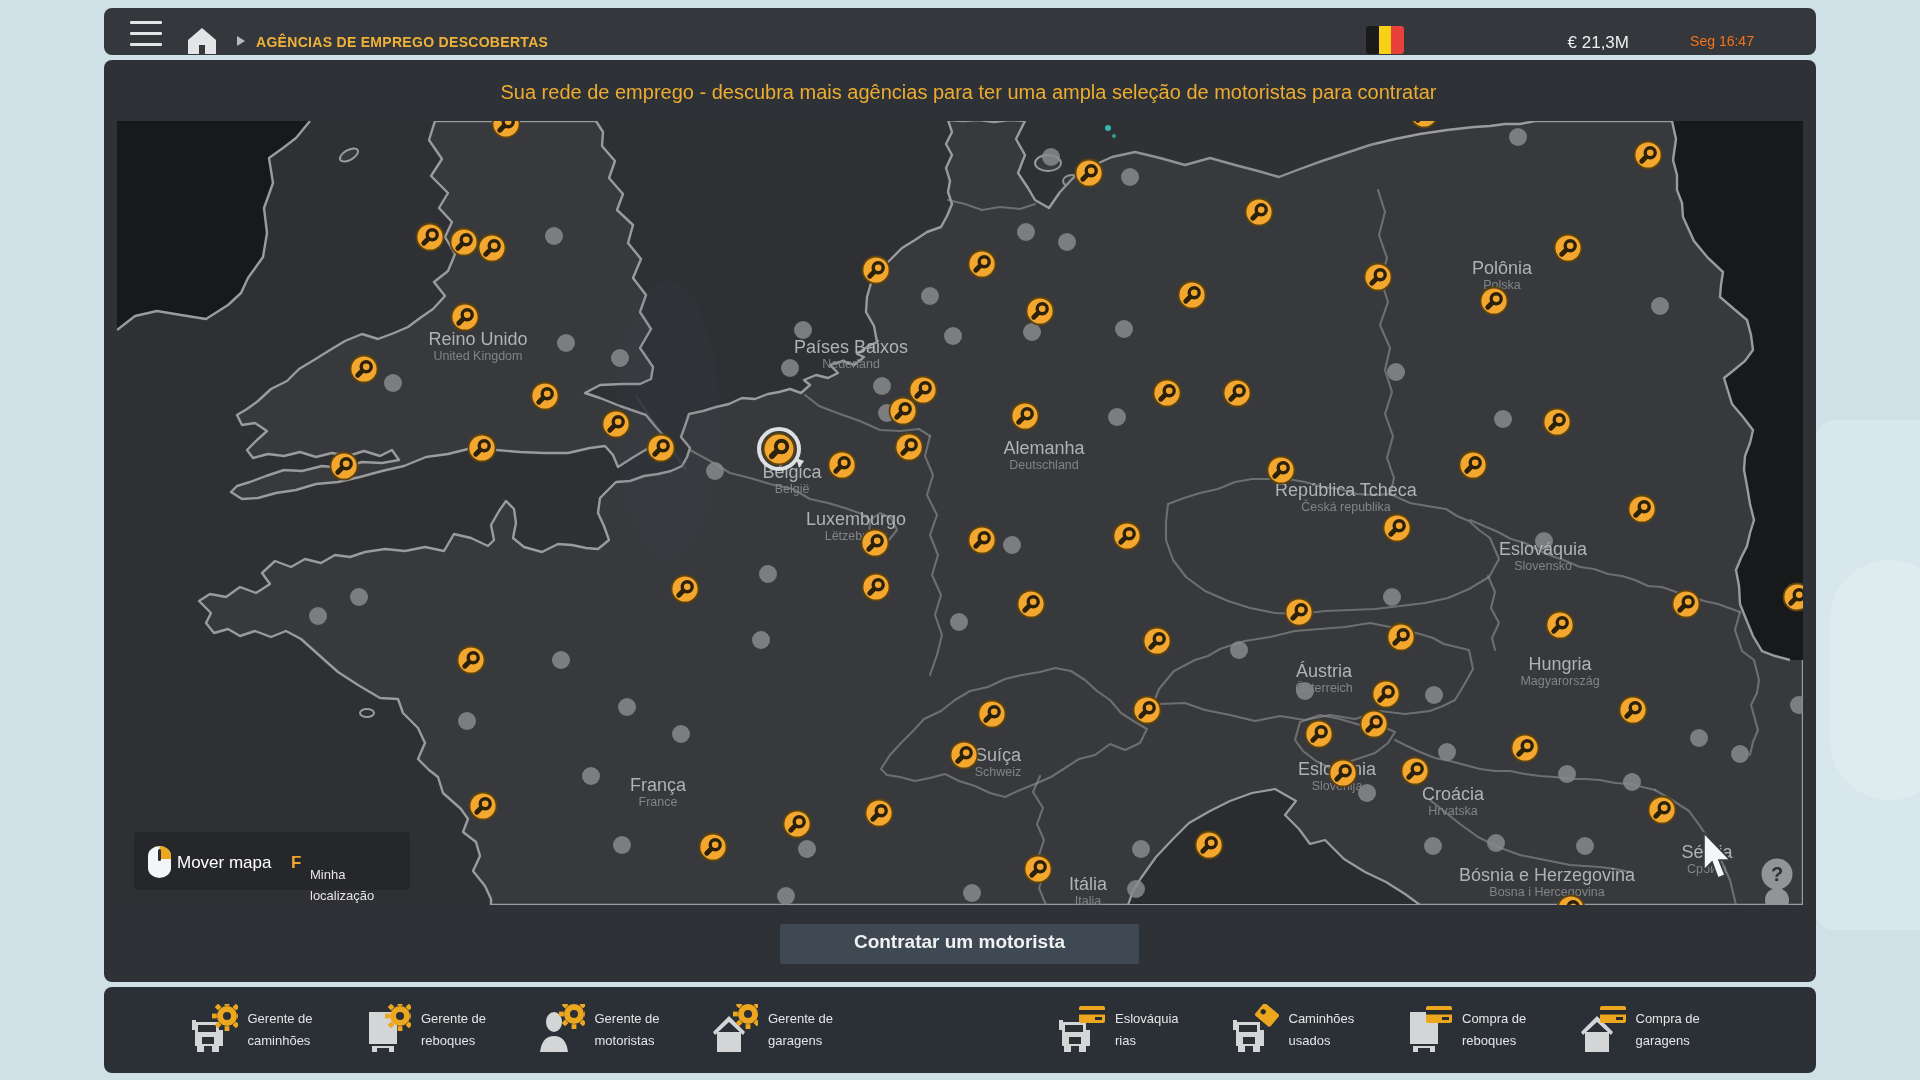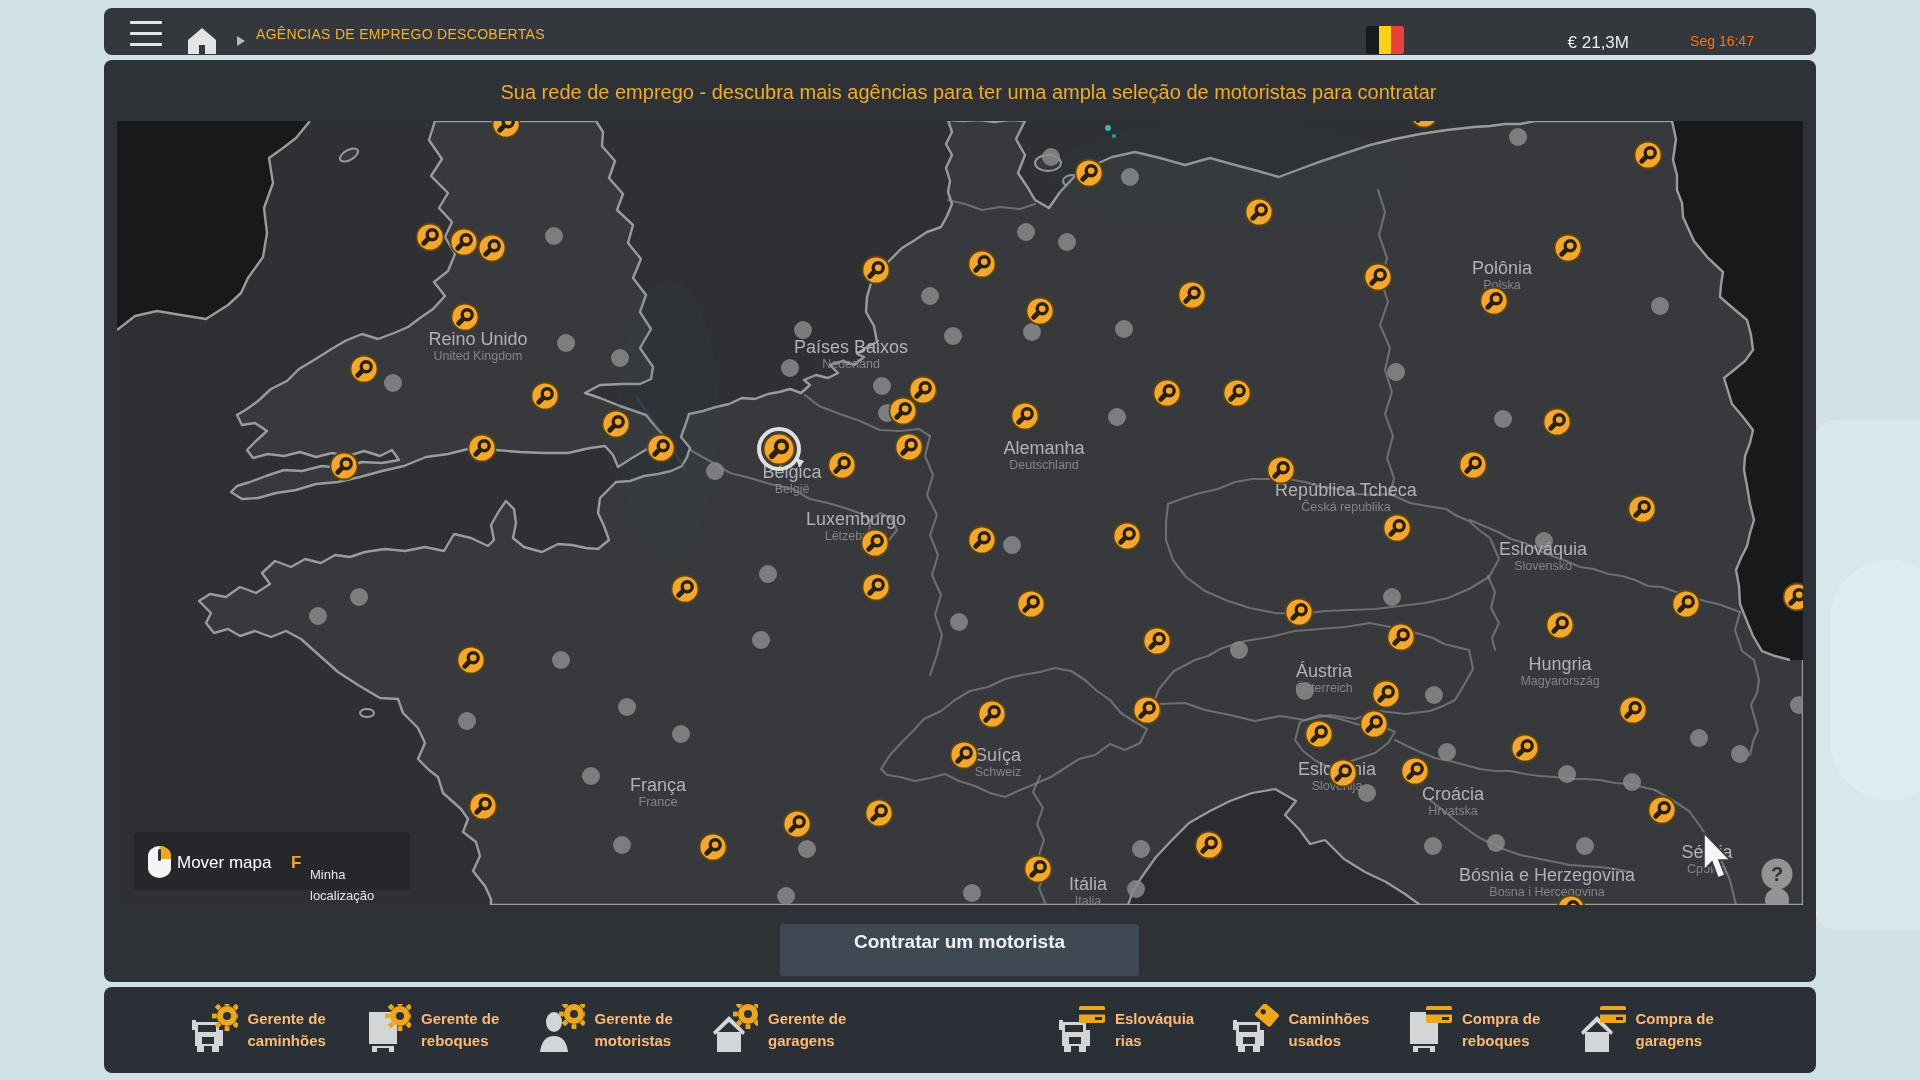--- a/index.html
+++ b/index.html
@@ -7,49 +7,49 @@
 .bgblob1 { position:absolute; right:0; top:420px; width:105px; height:510px;
   background:#d8e7ec; border-radius:20px 0 0 20px; }
 .bgblob2 { position:absolute; right:-30px; top:560px; width:120px; height:240px;
   background:#dfecef; border-radius:60px; }
 .topbar { position:absolute; left:104px; top:8px; width:1712px; height:47px;
   background:#34383d; border-radius:8px; }
 .burger span { position:absolute; left:26px; width:32px; height:3.6px; background:#e3e4e5; border-radius:1px; }
 .home { position:absolute; left:84px; top:20px; }
 .crumbarrow { position:absolute; left:133px; top:28px; width:0; height:0;
   border-left:8px solid #b9babc; border-top:5.5px solid transparent; border-bottom:5.5px solid transparent; }
-.crumb { position:absolute; left:152px; top:18px; color:#f0b236; font-size:14px;
-  font-weight:normal; letter-spacing:0.3px; }
+.crumb { position:absolute; left:152px; top:26px; color:#f0b236; font-size:14px;
+  font-weight:bold; letter-spacing:0.3px; }
 .flag { position:absolute; left:1262px; top:18px; width:38px; height:28px; border-radius:3px;
   overflow:hidden; display:flex; }
 .flag i { flex:1; }
 .money { position:absolute; left:1345px; top:25px; width:180px; text-align:right;
   color:#eceded; font-size:17px; }
 .time { position:absolute; left:1538px; top:25px; width:160px; text-align:center;
   color:#f97316; font-size:14px; }
 .panel { position:absolute; left:104px; top:60px; width:1712px; height:922px;
   background:#2e3237; border-radius:8px; }
 .phead { position:absolute; left:0; top:21px; width:100%; text-align:center;
   color:#edac2f; font-size:20px;padding-left:17px; }
 #map { position:absolute; left:13px; top:61px; }
 .maphint { position:absolute; left:30px; top:772px; width:276px; height:58px;
   background:rgba(18,20,22,0.30); border-radius:4px; }
 .mouseico { position:absolute; left:44px; top:786px; }
 .hint1 { position:absolute; left:73px; top:793px; color:#ffffff; font-size:17px; }
 .fkey { position:absolute; left:187px; top:793px; color:#f0a42c; font-size:17px; font-weight:bold; }
 .hint2 { position:absolute; left:206px; top:804px; color:#e5e5e5; font-size:13px; line-height:21px; }
-.hire { position:absolute; left:676px; top:864px; width:359px; height:52px;
+.hire { position:absolute; left:676px; top:864px; width:359px; height:40px;
   background:#3f4954; border-radius:3px; color:#f0f1f2; font-size:19px; font-weight:bold;
   text-align:center; line-height:36px; }
 .botbar { position:absolute; left:104px; top:987px; width:1712px; height:86px;
   background:#2b3036; border-radius:8px; overflow:hidden; }
 .tab { position:absolute; top:0; width:173.5px; height:86px; display:flex; }
 .tab.active { background:#57616c; }
 .tab svg { margin-left:10px; flex:none; }
-.tl { color:#fdba74; font-size:15px; font-weight:bold; line-height:22px; margin:21px 0 0 10px; }
+.tl { color:#e5e5e5; font-size:13px; font-weight:normal; line-height:22px; margin:21px 0 0 10px; }
 .lm { fill:#b0b2b5; font-size:18px; text-anchor:middle; font-family:"Liberation Sans",sans-serif; }
 .ls { fill:#828486; font-size:12.5px; text-anchor:middle; font-family:"Liberation Sans",sans-serif; }
 .bd { fill:none; stroke:#8e9092; stroke-width:2.1; stroke-linejoin:round; stroke-linecap:round; opacity:0.62; }
 .cursor { position:absolute; left:1702px; top:832px; }
 </style></head>
 <body>
 <div class="bgblob1"></div>
 <div class="bgblob2"></div>
 <div class="topbar">
   <div class="burger">

